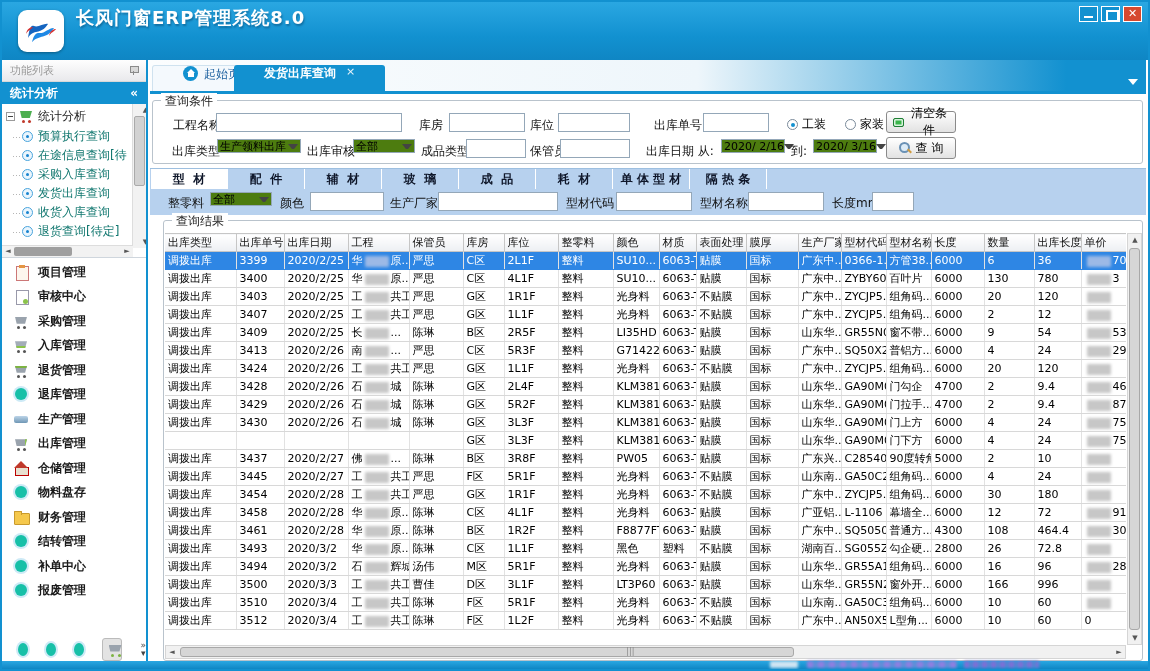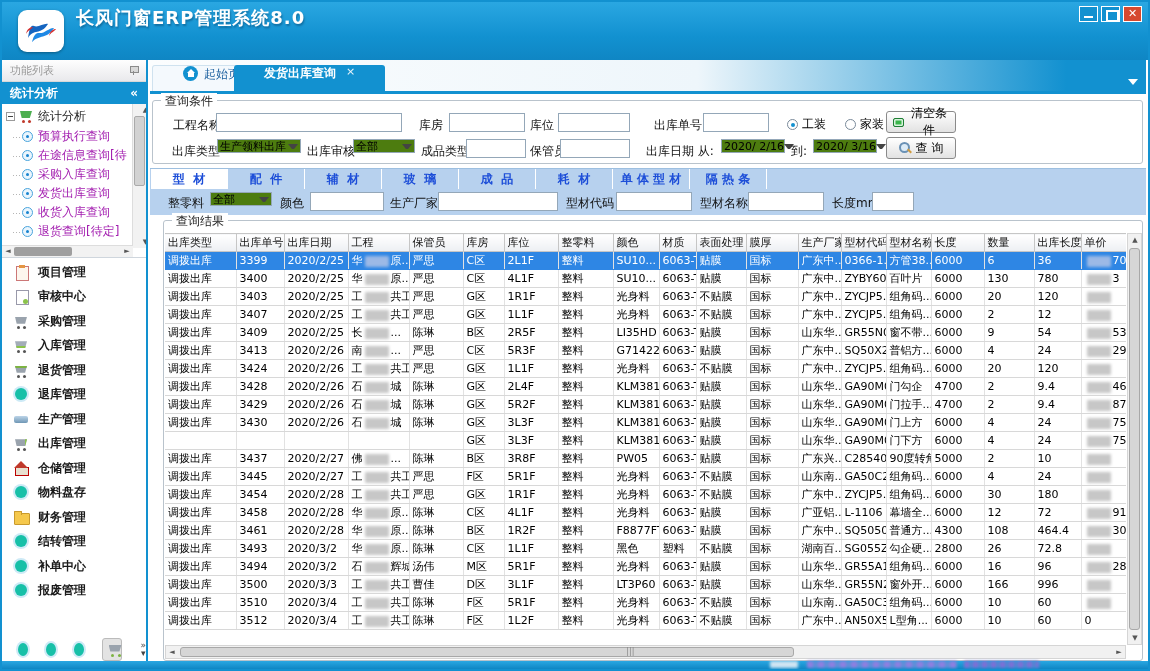--- a/index.html
+++ b/index.html
@@ -44,21 +44,21 @@
     line-height:22px;padding:0 8px;position:relative;}
   .sec-header .collapse{position:absolute;right:8px;top:0;font-weight:bold;cursor:pointer;}
   .tree{position:relative;height:154px;border-bottom:1px solid #cfd6dd;overflow:hidden;}
   .tree-inner{position:absolute;left:4px;top:2px;right:15px;height:136px;overflow:hidden;}
   .tree-root{display:flex;align-items:center;gap:4px;font-size:12px;color:#222;height:21px;}
   .expander{width:9px;height:9px;border:1px solid #9a9a9a;background:#fff;position:relative;flex:none;}
   .expander::after{content:"";position:absolute;left:1px;top:3px;width:5px;height:1px;background:#444;}
   .icon-cart-root{width:15px;height:13px;position:relative;flex:none;}
   .icon-cart-root::before{content:"";position:absolute;left:1px;top:1px;width:12px;height:7px;background:#4caf50;clip-path:polygon(0 0,100% 0,82% 100%,14% 100%);}
   .icon-cart-root::after{content:"";position:absolute;left:3px;bottom:0;width:3px;height:3px;border-radius:50%;background:#c0392b;box-shadow:6px 0 0 #c0392b;}
-  .tree-item{display:flex;align-items:center;gap:5px;font-size:12px;color:#a21caf;height:19px;
+  .tree-item{display:flex;align-items:center;gap:5px;font-size:12px;color:#0f766e;height:19px;
     padding-left:16px;position:relative;white-space:nowrap;cursor:pointer;}
   .tree-item::before{content:"";position:absolute;left:7px;top:50%;width:8px;height:1px;
     background-image:repeating-linear-gradient(90deg,#b5b5b5 0 1px,transparent 1px 3px);}
   .bullet{width:11px;height:11px;border-radius:50%;border:1px solid #49a4dc;background:#eaf5fd;position:relative;flex:none;}
   .bullet::after{content:"";position:absolute;left:3px;top:3px;width:3px;height:3px;border-radius:50%;background:#1683cf;}
   .tree-vscroll{position:absolute;right:0;top:0;width:14px;height:144px;background:#f2f2f2;border-left:1px solid #ddd;font-size:7px;color:#666;text-align:center;}
   .tree-vscroll .thumb{position:absolute;left:1px;top:12px;width:11px;height:70px;background:#d2d2d2;border:1px solid #aaa;border-radius:2px;}
   .tree-hscroll{position:absolute;left:0;bottom:0;width:131px;height:12px;background:#f2f2f2;border-top:1px solid #ddd;font-size:6px;color:#666;}
   .tree-hscroll .thumb{position:absolute;left:12px;top:1px;width:58px;height:9px;background:#9f9f9f;border-radius:2px;}
   .arr{position:absolute;font-size:7px;line-height:12px;width:12px;text-align:center;color:#555;}
@@ -116,21 +116,21 @@
   .btn{position:absolute;width:70px;height:22px;border:1px solid #8a8a8a;border-radius:3px;
     background:linear-gradient(#fff,#e2e2e2);font-size:12px;display:flex;align-items:center;
     justify-content:center;gap:5px;cursor:pointer;font-family:inherit;}
   .icon-clear{width:13px;height:9px;background:#39b54a;border:1px solid #1e7e34;border-radius:2px;box-shadow:inset 0 0 0 1.5px #d7f2db;}
   .icon-mag{width:12px;height:12px;position:relative;}
   .icon-mag::before{content:"";position:absolute;left:0;top:0;width:7px;height:7px;border:2px solid #6a91b5;border-radius:50%;background:#dcebf7;}
   .icon-mag::after{content:"";position:absolute;left:8px;top:8px;width:5px;height:2px;background:#d09a3e;transform:rotate(45deg);}
   
   .matstrip{position:absolute;left:0;top:108px;right:0;height:47px;background:#b7d1ee;border-top:1px solid #9dbfe0;}
   .mattabs{position:absolute;left:1px;top:0;height:20px;display:flex;}
-  .mattab{width:77px;height:20px;border-right:1px solid #fff;font-size:12px;font-weight:bold;color:#1d4ed8;
+  .mattab{width:77px;height:20px;border-right:1px solid #fff;font-size:12px;font-weight:bold;color:#0f172a;
     display:flex;align-items:center;justify-content:center;white-space:pre;cursor:pointer;}
   .mattab.active{background:#fff;}
   .filterrow{position:absolute;left:0;top:20px;right:0;height:27px;}
   
   .resultsbox{left:2px;top:160px;right:3px;bottom:4px;margin-left:11px;}
   .gridwrap{position:absolute;left:1px;top:12px;right:16px;bottom:15px;overflow:hidden;}
   table.grid{border-collapse:collapse;table-layout:fixed;width:981px;}
   table.grid th{height:18px;background:linear-gradient(#ffffff,#edeff3);border:1px solid #c6c6c6;
     border-left:none;font-size:11px;font-weight:normal;color:#111;text-align:left;padding:0 3px;
     white-space:nowrap;overflow:hidden;}

